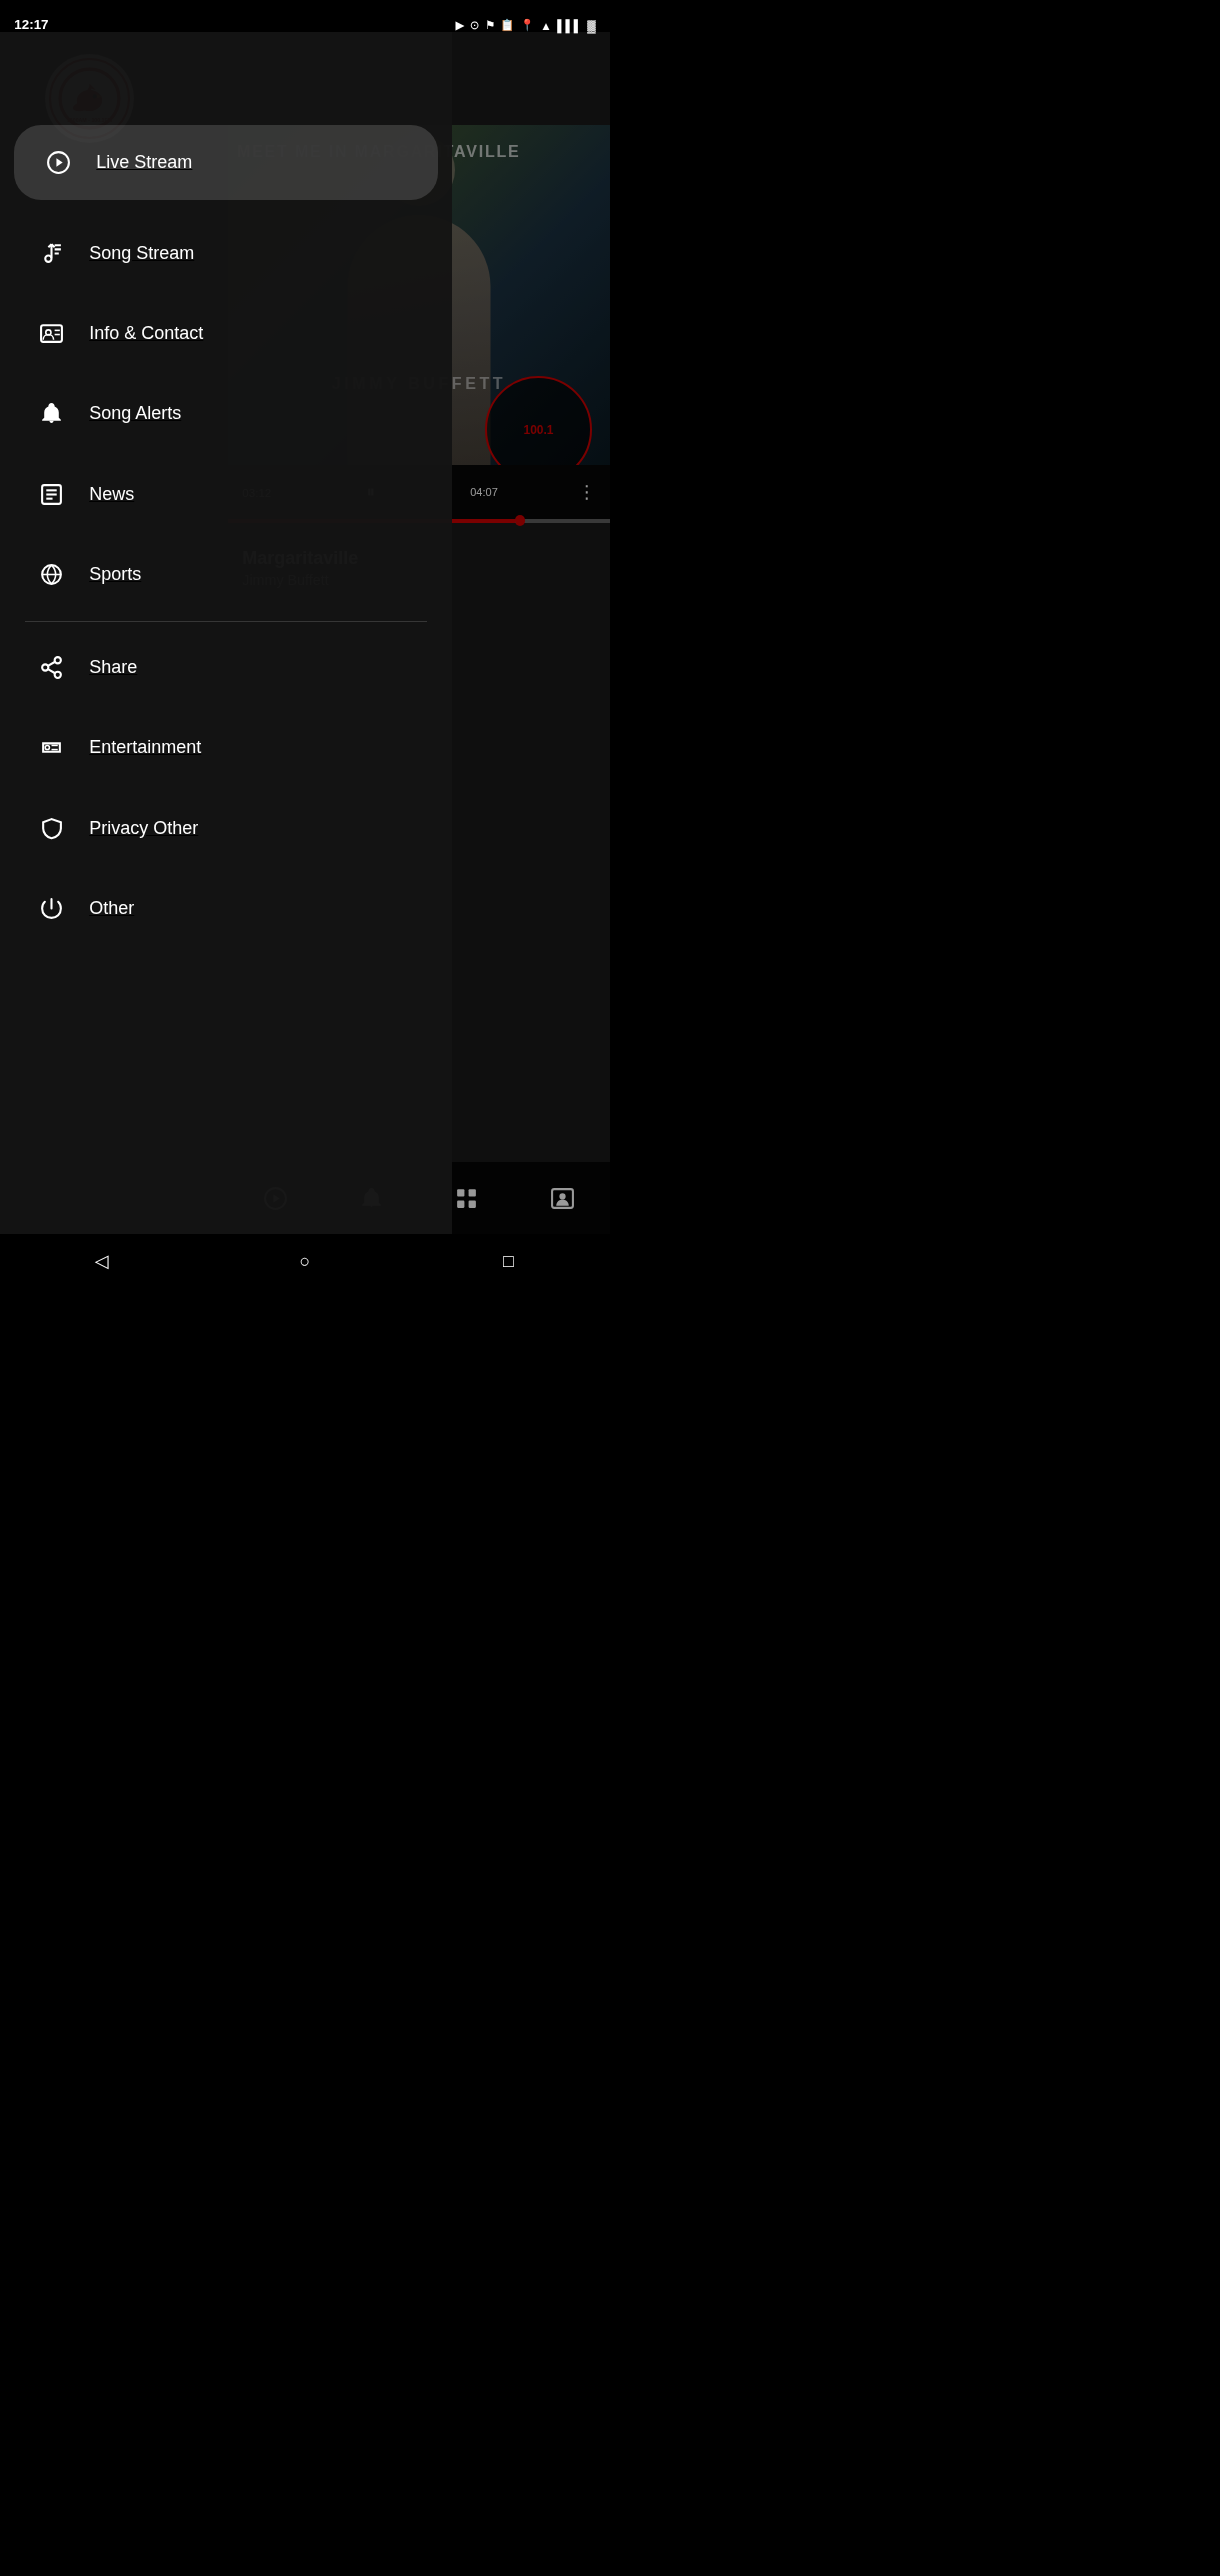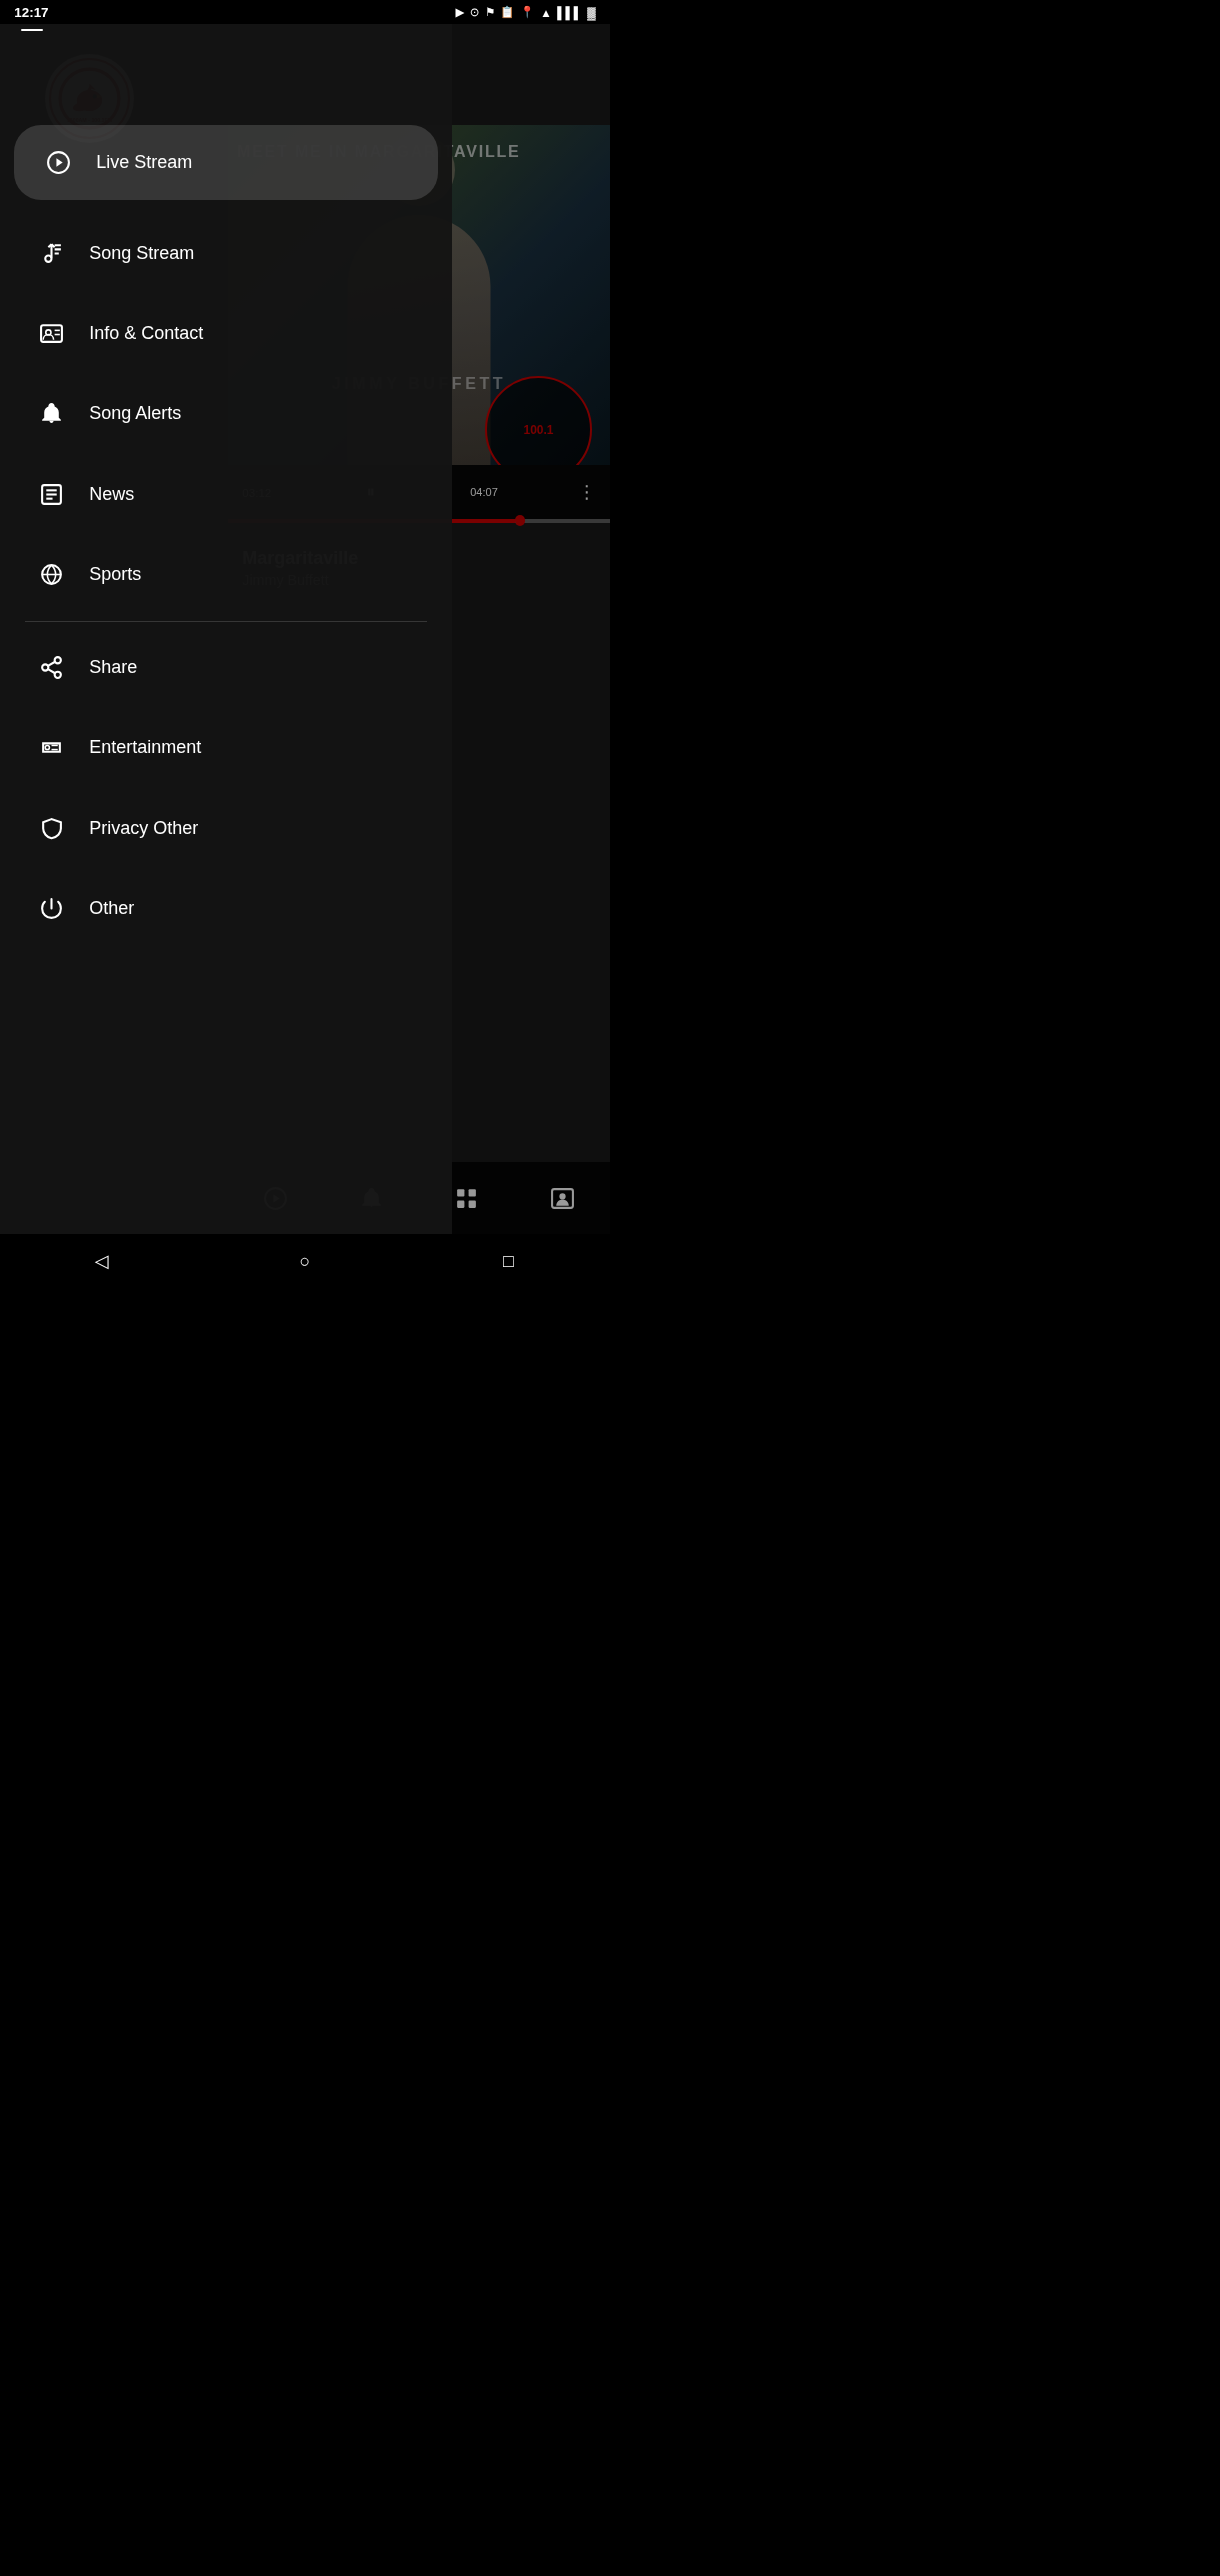--- a/index.html
+++ b/index.html
@@ -12,24 +12,24 @@
       overflow: hidden;
       position: relative;
     }
 
     
     .status-bar {
       position: absolute;
       top: 0;
       left: 0;
       right: 0;
-      height: 24px;
+      height: 32px;
       background: #000;
       display: flex;
-      align-items: center;
+      align-items: flex-end;
       justify-content: space-between;
       padding: 0 14.3px;
       z-index: 100;
     }
     .status-time {
       color: #fff;
       font-size: 13.4px;
       font-weight: bold;
     }
     .status-icons {
@@ -278,20 +278,21 @@
     .side-menu {
       position: absolute;
       top: 0;
       left: 0;
       width: 452px;
       bottom: 54px;
       background: rgba(20,20,20,0.97);
       z-index: 20;
       overflow-y: auto;
       padding-top: 125px;
+      text-decoration: underline;
     }
 
     
     .menu-item {
       display: flex;
       align-items: center;
       padding: 19.7px 25px;
       cursor: pointer;
       border-radius: 3.6px;
       margin: 1.8px 7.2px;

